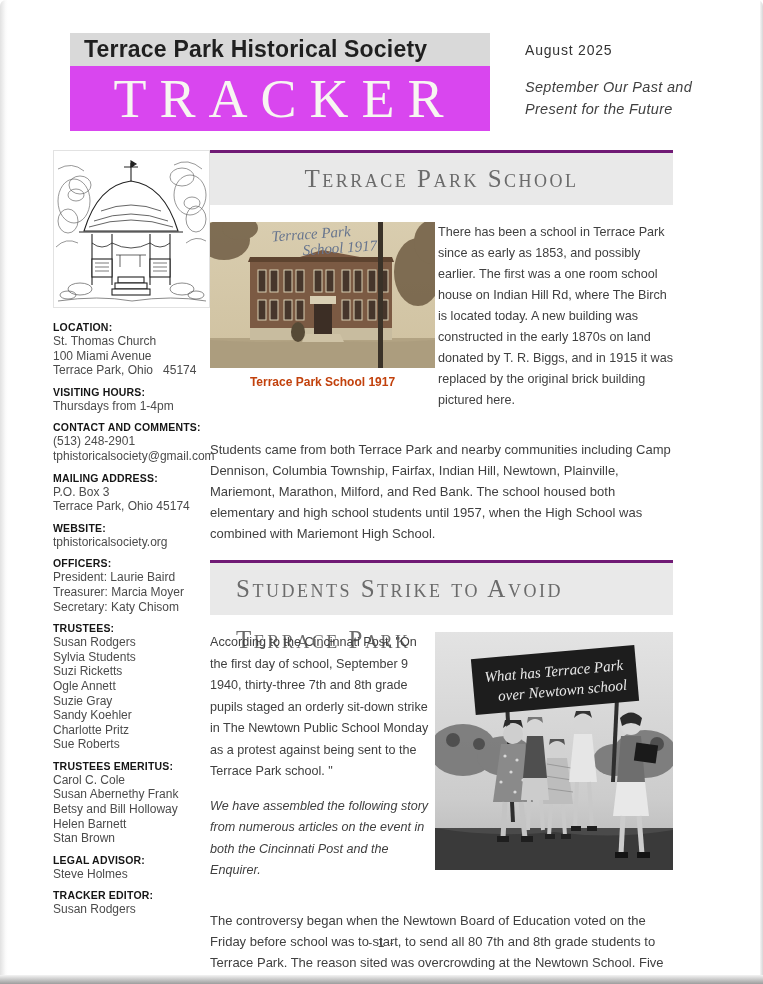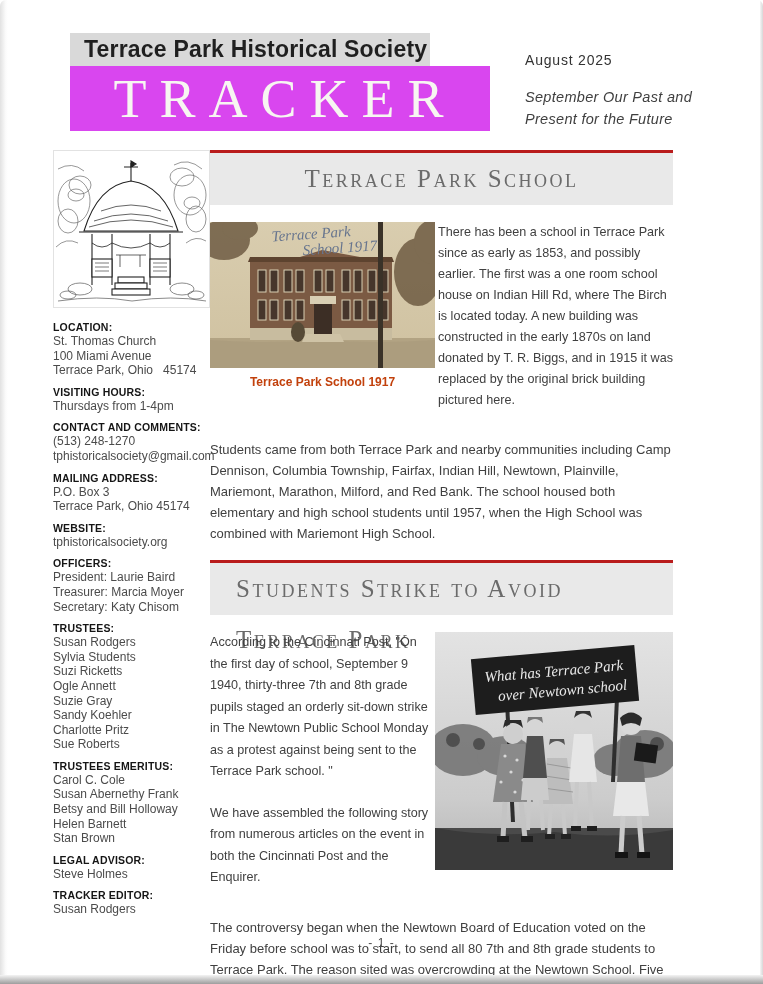--- a/index.html
+++ b/index.html
@@ -13,72 +13,72 @@
   .edge-left  { position:absolute; left:0; top:0; width:8px; height:100%;
     background:linear-gradient(90deg,#e2e2e2,#fbfbfb 70%,#ffffff); z-index:5; }
   .edge-right { position:absolute; right:0; top:0; width:3px; height:100%;
     background:linear-gradient(270deg,#d7d7d7,#f6f6f6); z-index:5; }
   .edge-bottom{ position:absolute; left:0; bottom:0; width:100%; height:9px;
     background:linear-gradient(180deg,#f4f4f4,#9d9d9d); z-index:6; }
 
   
   .masthead { position:absolute; left:70px; top:33px; }
   .society-strip {
-    width:360px; height:33px; background:#d9d9d9;
+    width:420px; height:33px; background:#d9d9d9;
     font-size:23px; font-weight:600; color:#1f1f1f;
     line-height:33px; padding-left:14px; letter-spacing:0.2px;
     white-space:nowrap;
   }
   .tracker-strip {
     width:420px; height:65px; background:#d946ef;
     display:flex; align-items:center; justify-content:center;
   }
   .tracker-title {
     font-family:"Liberation Serif", serif; font-weight:400;
     font-size:54px; color:#f7f6f1; letter-spacing:13px;
     line-height:1; padding-left:10px; white-space:nowrap;
   }
-  .issue-block { position:absolute; left:525px; top:52px; width:200px; }
+  .issue-block { position:absolute; left:525px; top:42px; width:200px; }
   .issue-date { font-size:14px; color:#333333; letter-spacing:0.8px; }
   .tagline { margin-top:18px; font-size:14.5px; font-style:italic;
     color:#3f3f3f; line-height:1.55; letter-spacing:0.3px; }
 
   
   .content-row { position:absolute; left:53px; top:150px; width:635px; display:flex; }
   .sidebar { width:157px; }
   .gazebo-frame { width:157px; height:158px; border:1px solid #e2e2e2; background:#fff; margin-bottom:12px; }
   .gazebo-frame svg { display:block; }
   .sb-sec { margin-bottom:7px; }
   .sb-label { font-size:10.5px; font-weight:700; color:#151515; letter-spacing:0.2px; line-height:14px; }
   .sb-line  { font-size:12px; color:#4b4b4b; line-height:14.6px; white-space:pre-wrap; }
 
   
   .main-col { width:463px; }
   .section-bar {
-    border-top:3px solid #b91c1c; background:#e9e9e9; height:55px;
+    border-top:3px solid #701a75; background:#e9e9e9; height:55px;
     font-family:"Liberation Serif", serif; font-variant:small-caps;
     font-size:25px; color:#6b6b6b; letter-spacing:2.5px; line-height:51px;
   }
   .section-bar.centered { text-align:center; }
   .section-bar.left-pad { padding-left:26px; }
 
   .a1-row { display:flex; margin-top:17px; }
   .a1-photo-col { width:228px; }
   .photo-1917 { width:225px; height:146px; background:#d5c8aa; }
   .photo-caption { width:225px; text-align:center; font-size:12px; font-weight:700;
     color:#c2410c; margin-top:7px; }
   .a1-text { width:235px; font-size:12.6px; color:#404040; line-height:21px; }
 
   .para { font-size:13px; color:#404040; line-height:21px; margin-top:28px; }
 
   .section-bar-2 { margin-top:16px; }
 
   .a2-row { display:flex; margin-top:17px; }
   .a2-text { width:222px; margin-right:3px; font-size:12.6px; color:#404040; line-height:21.5px; }
-  .a2-text p + p { margin-top:20px; }
+  .a2-text p + p { margin-top:13px;font-style:italic; }
   .strike-photo { width:238px; height:238px; background:#cfcfcf; }
 
   .page-footer { position:absolute; left:0; top:936px; width:763px;
     text-align:center; font-size:12px; color:#4a4a4a; letter-spacing:1px; }
 </style>
 </head>
 <body>
 
 <div class="page">
   <div class="edge-left"></div>
@@ -159,21 +159,21 @@
         <div class="sb-line">St. Thomas Church</div>
         <div class="sb-line">100 Miami Avenue</div>
         <div class="sb-line">Terrace Park, Ohio   45174</div>
       </div>
       <div class="sb-sec">
         <div class="sb-label">VISITING HOURS:</div>
         <div class="sb-line">Thursdays from 1-4pm</div>
       </div>
       <div class="sb-sec">
         <div class="sb-label">CONTACT AND COMMENTS:</div>
-        <div class="sb-line">(513) 248-1270</div>
+        <div class="sb-line">(513) 248-2901</div>
         <div class="sb-line">tphistoricalsociety@gmail.com</div>
       </div>
       <div class="sb-sec">
         <div class="sb-label">MAILING ADDRESS:</div>
         <div class="sb-line">P.O. Box 3</div>
         <div class="sb-line">Terrace Park, Ohio 45174</div>
       </div>
       <div class="sb-sec">
         <div class="sb-label">WEBSITE:</div>
         <div class="sb-line">tphistoricalsociety.org</div>

